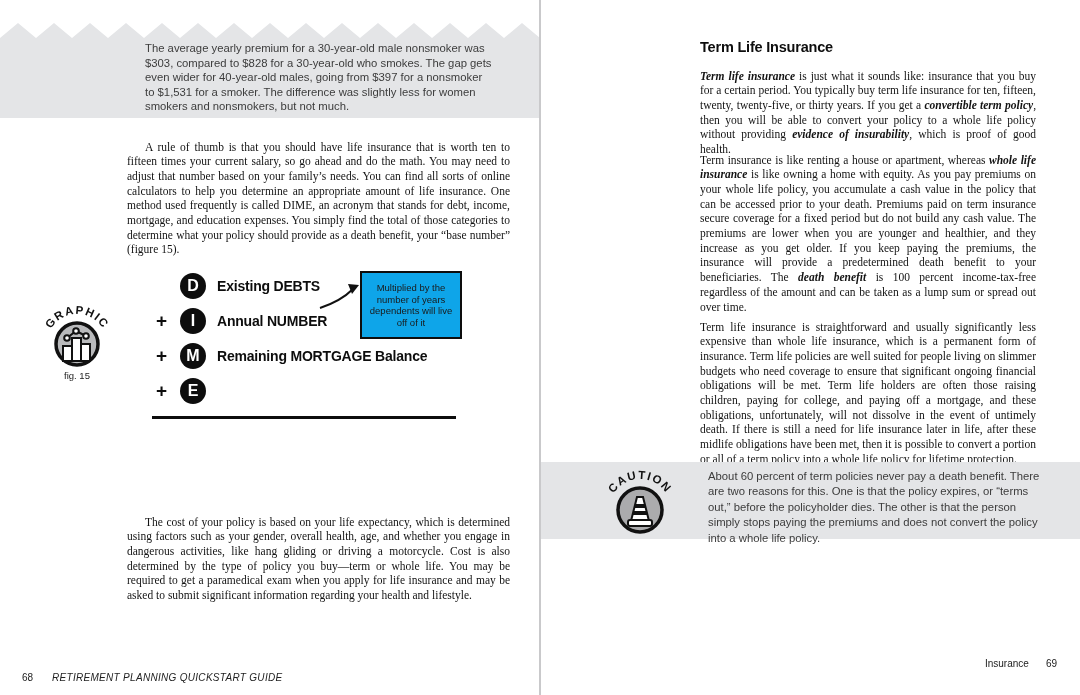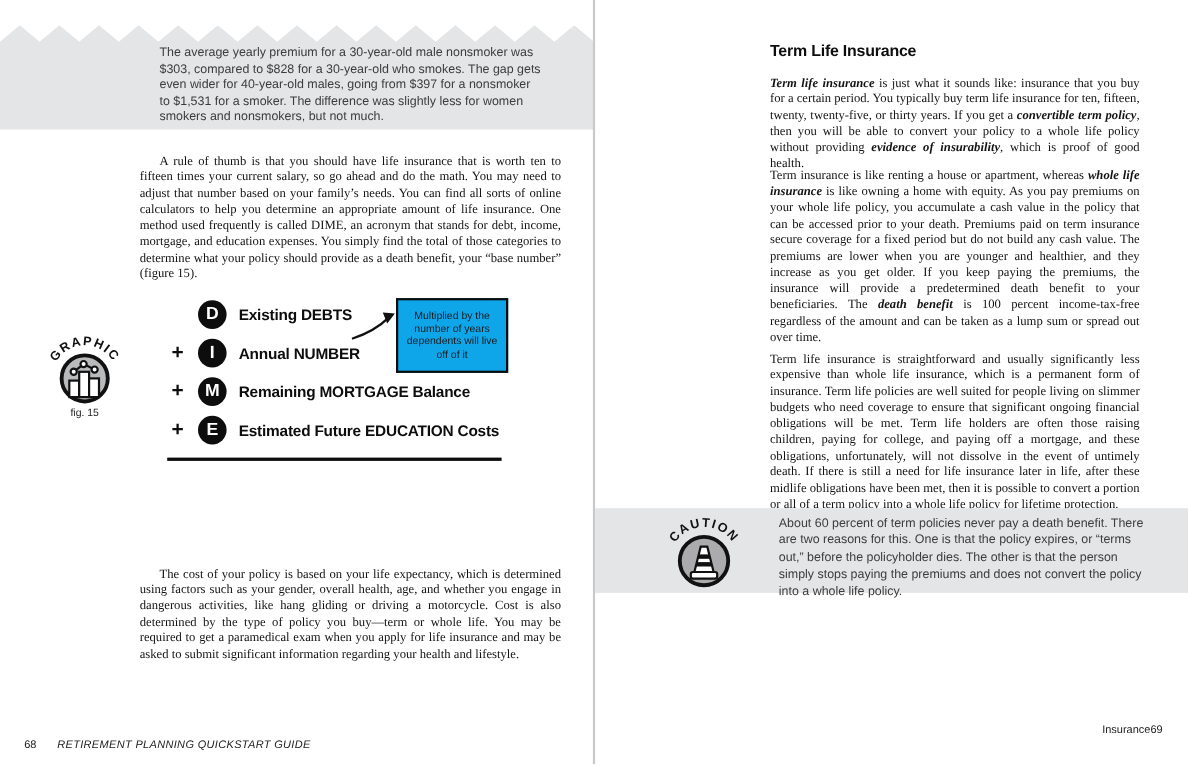--- a/index.html
+++ b/index.html
@@ -47,21 +47,21 @@
   .dime-divider{left:152px;top:416px;width:304px;height:3px;background:#0d0d0d;}
   .base-number{left:130px;top:422px;width:348px;text-align:center;
     font-size:26px;font-weight:800;letter-spacing:-0.3px;color:#0d0d0d;white-space:nowrap;}
   .fig-caption{left:130px;top:462px;width:348px;text-align:center;
     font-family:"Liberation Serif",serif;font-size:10.3px;line-height:13.5px;color:#222;}
 
   
   .footer-left{left:22px;top:672px;font-size:10px;color:#222;display:flex;}
   .footer-left .pgnum{width:30px;font-weight:500;}
   .footer-left .booktitle{font-style:italic;font-weight:400;letter-spacing:0.3px;}
-  .footer-right{right:23px;top:658px;font-size:10px;color:#222;display:flex;}
+  .footer-right{right:23px;top:658px;font-size:10px;color:#222;display:flex;gap:17px;}
 
   
   .rp-heading{left:700px;top:39px;width:336px;font-size:14.5px;font-weight:bold;
     letter-spacing:-0.2px;color:#0d0d0d;}
   .p-right1{left:700px;top:57px;width:336px;}
   .p-right2{left:700px;top:141px;width:336px;}
   .p-right3{left:700px;top:308px;width:336px;}
   .p-right4{left:700px;top:551px;width:336px;}
 
   .caution-band{left:541px;top:462px;width:539px;height:77px;background:#e4e5e7;}
@@ -112,21 +112,20 @@
       <span class="dime-label"><span>Annual </span><b>NUMBER</b><span></span></span>
     </div>
     <div class="dime-row">
       <span class="plus">+</span>
       <span class="dime-circle">M</span>
       <span class="dime-label"><span>Remaining </span><b>MORTGAGE</b><span> Balance</span></span>
     </div>
     <div class="dime-row">
       <span class="plus">+</span>
       <span class="dime-circle">E</span>
-      <span class="dime-label"><span>Estimated Future </span><b>EDUCATION</b><span> Costs</span></span>
     </div>
   </div>
 
   <div class="abs note-box">Multiplied by the number of years dependents will live off of it</div>
   <svg class="abs fig-arrow" width="44" height="28" viewBox="0 0 44 28">
     <path d="M2,26 C14,22 26,16 35,7" fill="none" stroke="#111" stroke-width="2"></path>
     <path d="M30,2 L41,3 L34,12 Z" fill="#111"></path>
   </svg>
 
   <div class="abs dime-divider"></div>

